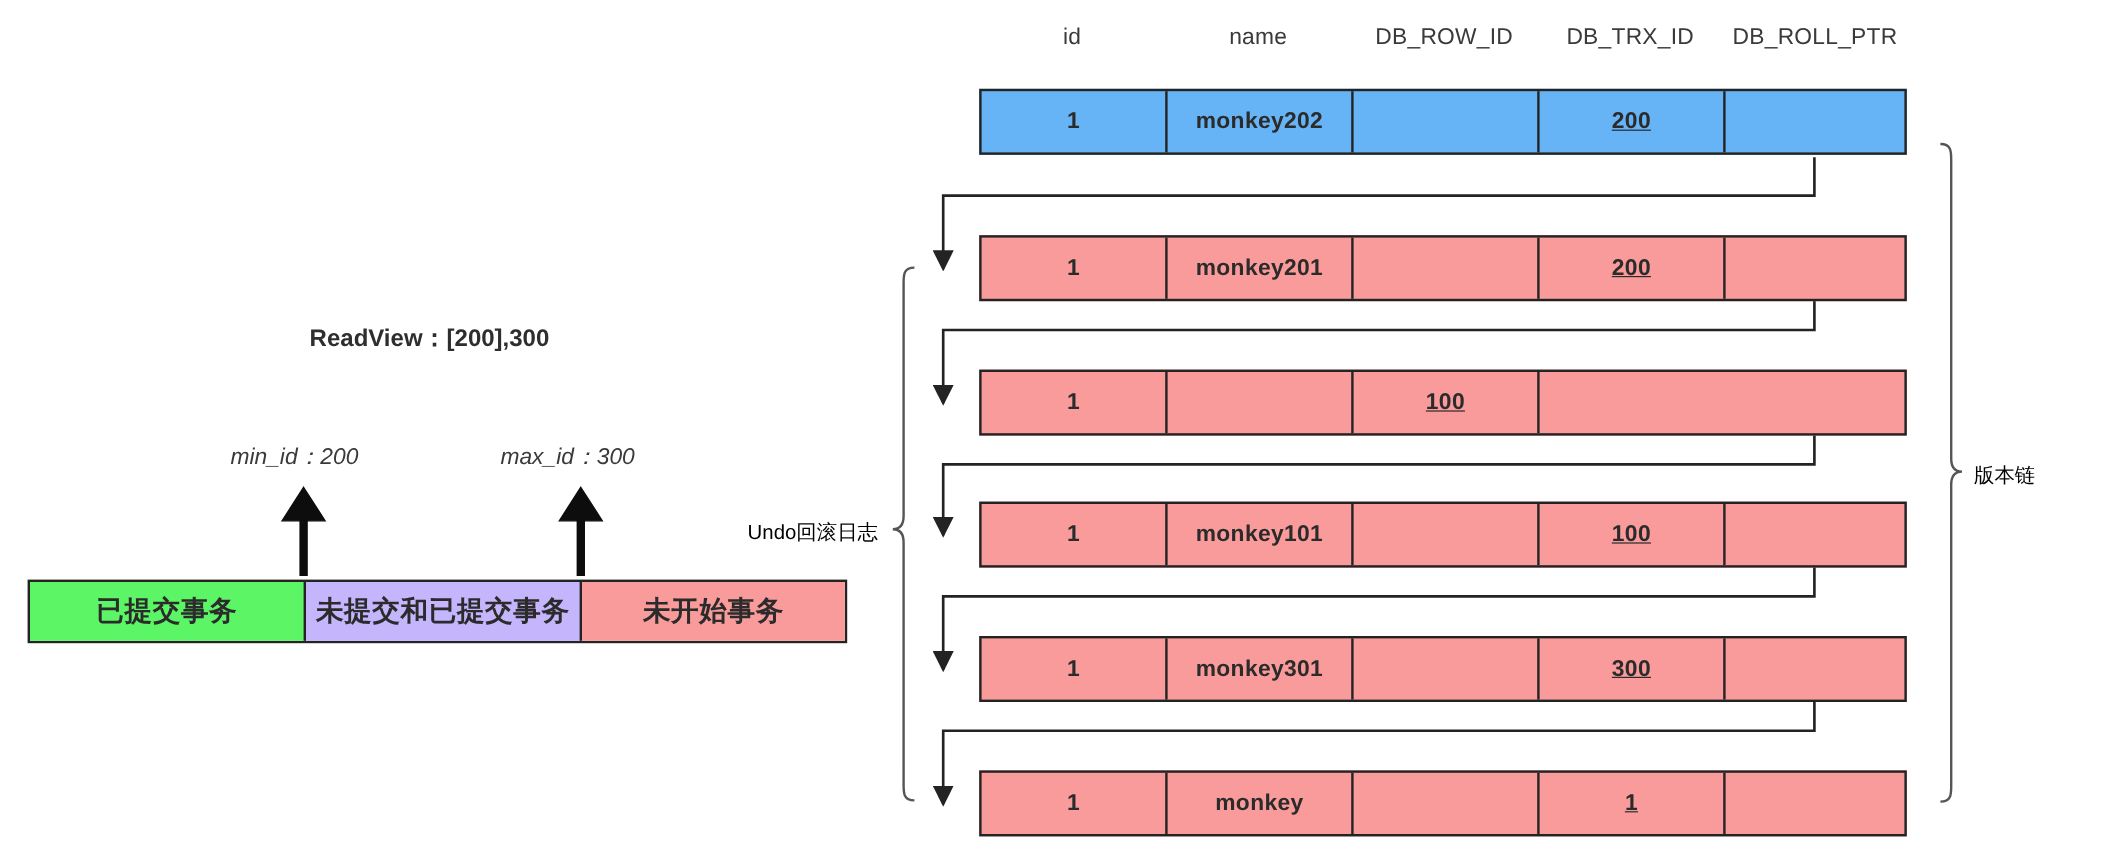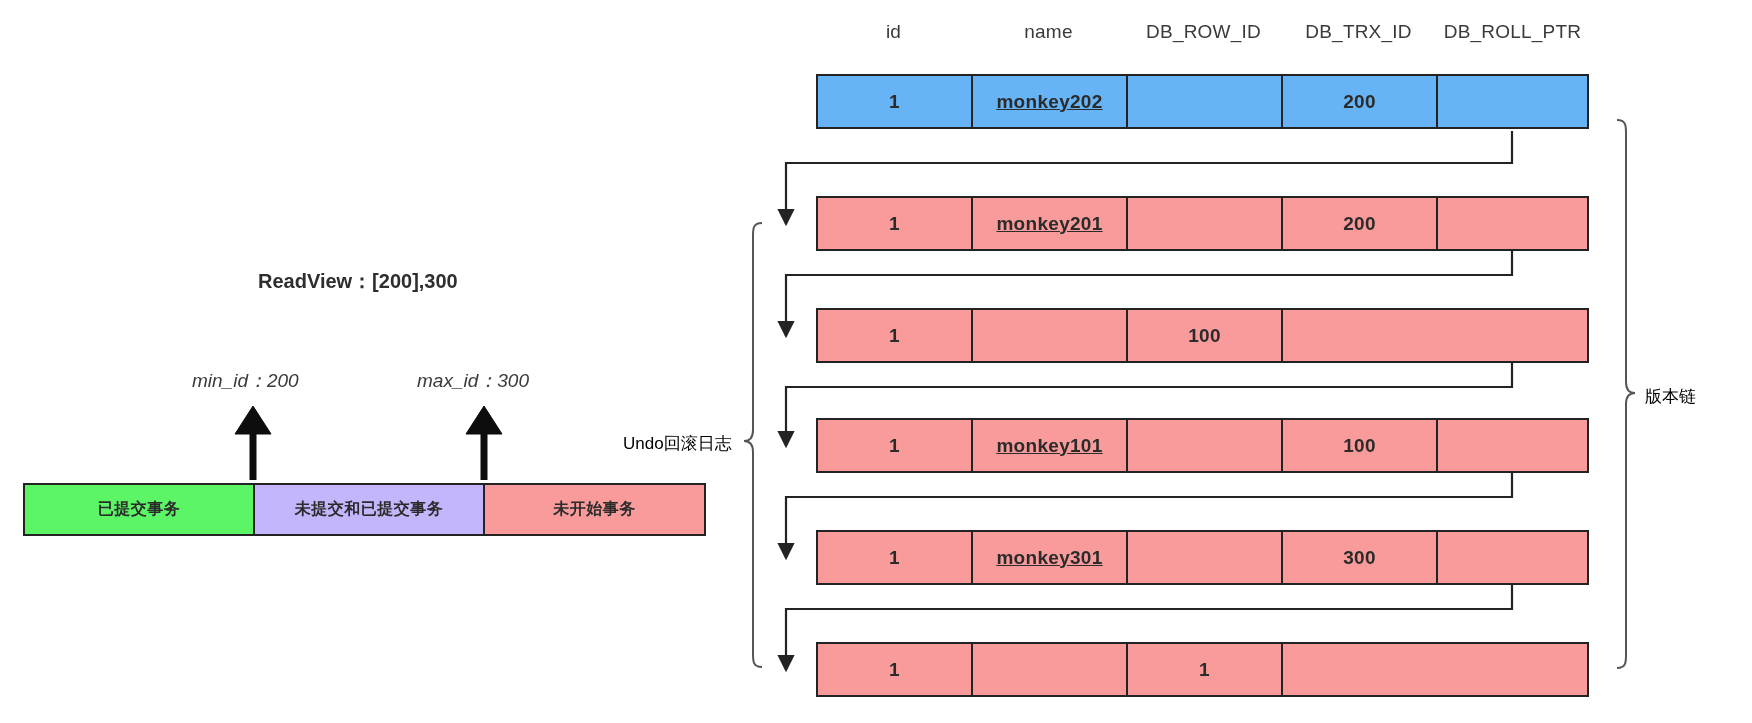--- a/index.html
+++ b/index.html
@@ -52,23 +52,23 @@
     display: flex;
     align-items: center;
     justify-content: center;
     font-size: 19px;
     font-weight: bold;
     color: #2b2b2b;
     letter-spacing: .3px;
   }
   .vcell:last-child { border-right: none; }
   .c-id   { width: 155px; }
-  .c-name { width: 155px; text-decoration: underline; }
+  .c-name { width: 155px; }
   .c-row  { width: 155px; }
-  .c-trx  { width: 155px; }
+  .c-trx  { width: 155px; text-decoration: underline; }
   .c-ptr  { flex: 1 1 auto; }
 
   
   .link-svg {
     position: absolute;
     left: 0; top: 0;
     width: 1752px;
     height: 723px;
     pointer-events: none;
   }
@@ -104,21 +104,21 @@
     border: 2px solid #232323;
     box-sizing: border-box;
     display: flex;
   }
   .seg {
     box-sizing: border-box;
     border-right: 2px solid #232323;
     display: flex;
     align-items: center;
     justify-content: center;
-    font-size: 16px;
+    font-size: 23px;
     font-weight: bold;
     color: #2b2b2b;
     letter-spacing: .5px;
   }
   .seg:last-child { border-right: none; }
   .seg.committed   { background: #5cf565; width: 230px; }
   .seg.active      { background: #c4b5fd; width: 230px; }
   .seg.notstarted  { background: #fa9b9b; flex: 1 1 auto; }
 
   
@@ -226,20 +226,21 @@
   <div class="vrow red" style="top:530px;">
     <div class="vcell c-id">1</div>
     <div class="vcell c-name">monkey301</div>
     <div class="vcell c-row"></div>
     <div class="vcell c-trx">300</div>
     <div class="vcell c-ptr"></div>
   </div>
 
   <div class="vrow red" style="top:642px;">
     <div class="vcell c-id">1</div>
+    <div class="vcell c-name">monkey</div>
     <div class="vcell c-row"></div>
     <div class="vcell c-trx">1</div>
     <div class="vcell c-ptr"></div>
   </div>
 
   <div class="caption" id="undo-label">Undo回滚日志</div>
 
   <div class="caption" id="chain-label">版本链</div>
 
   <div class="readview">ReadView：[200],300</div>

